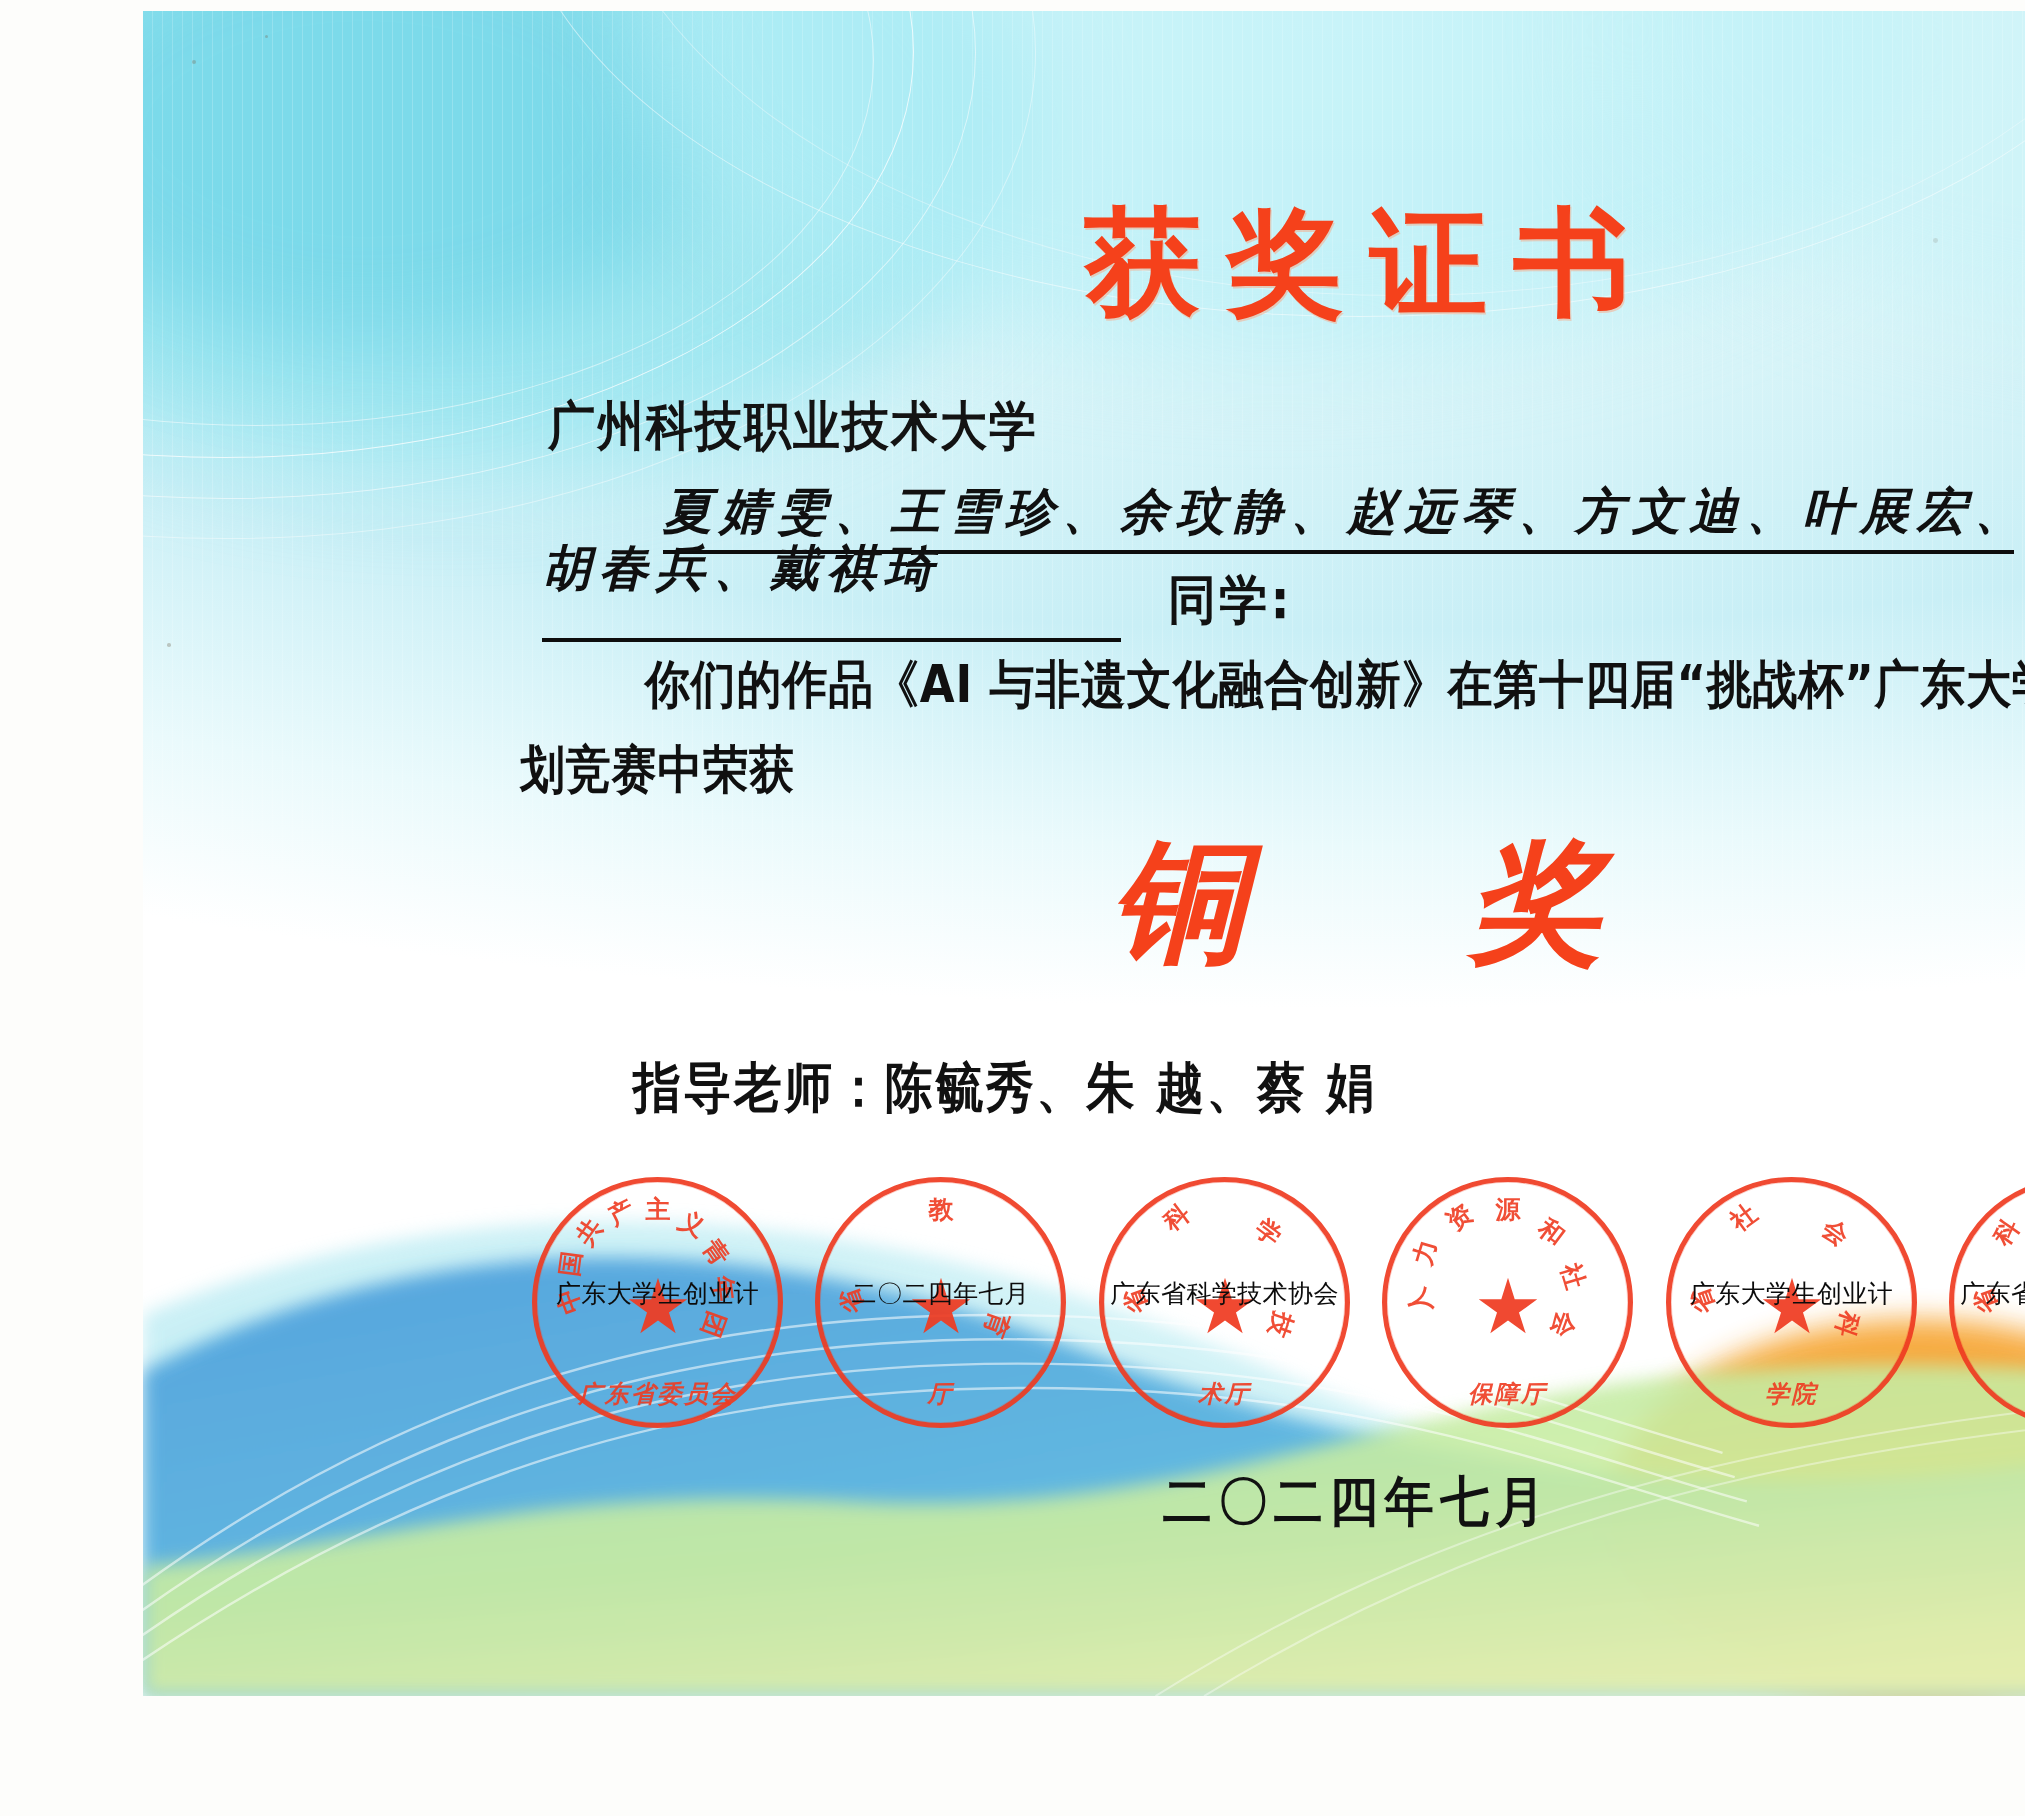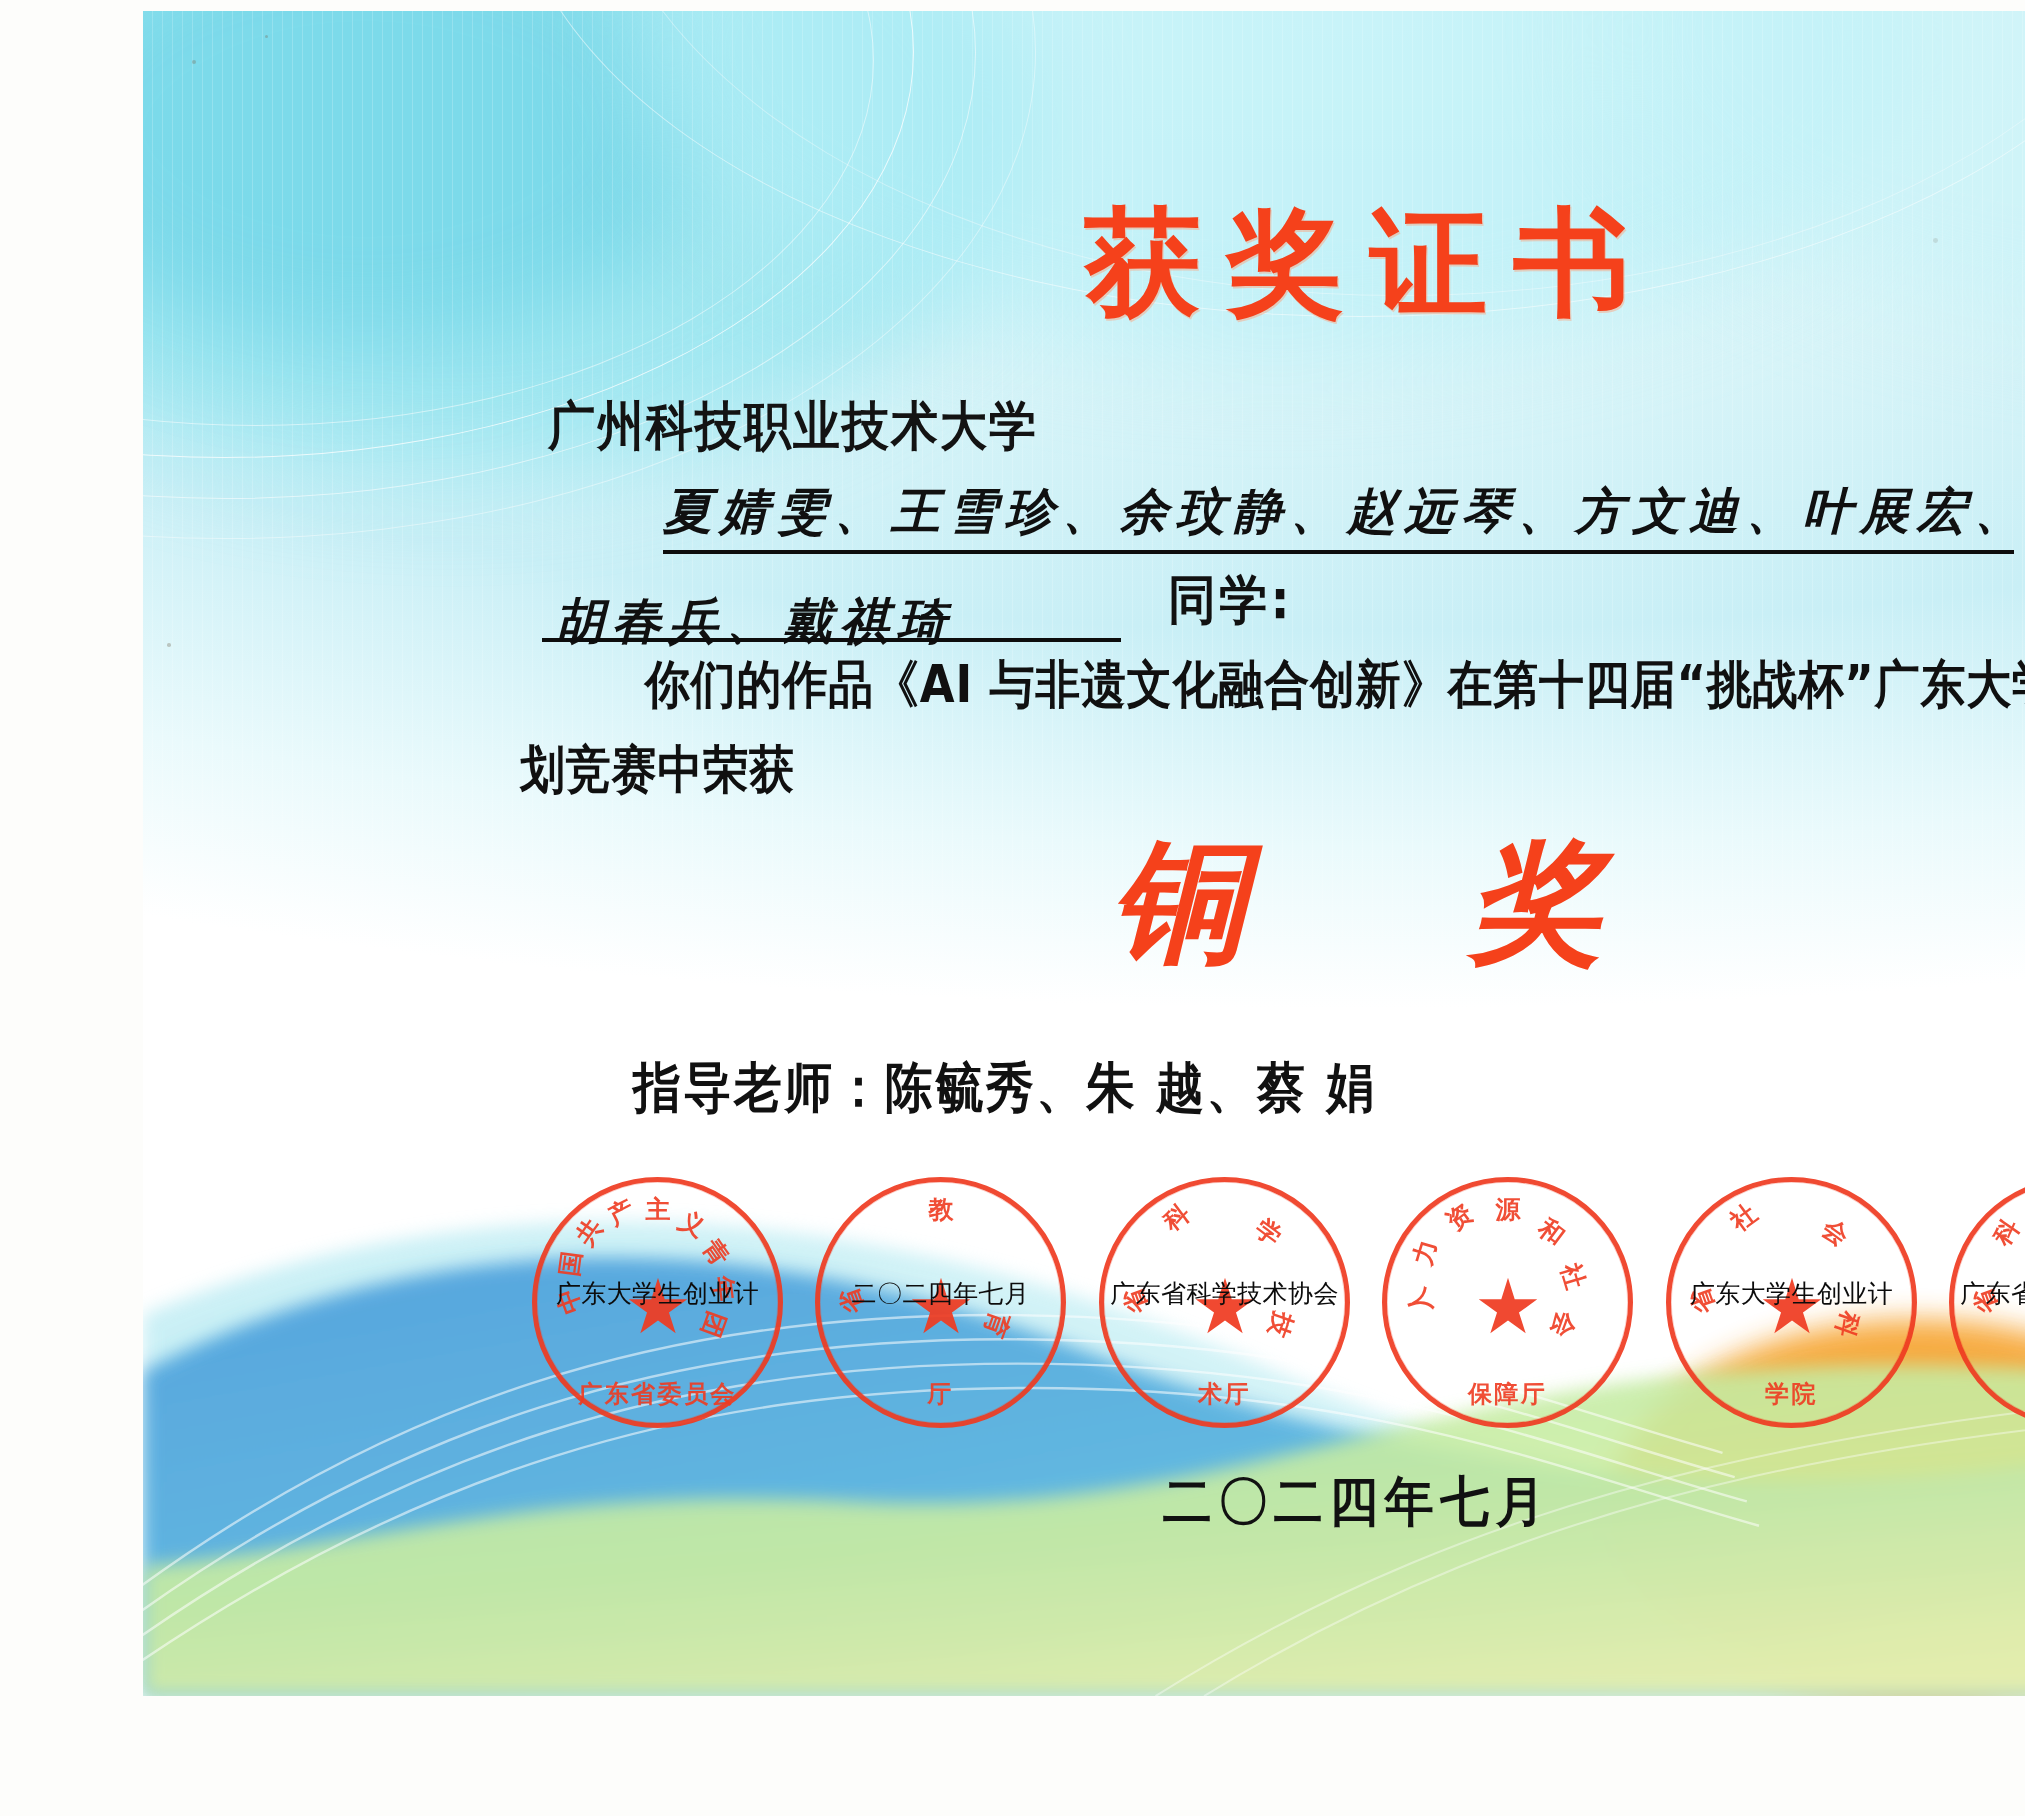--- a/index.html
+++ b/index.html
@@ -75,21 +75,21 @@
 
   .names-line{
     position:absolute;
     font-family:"DejaVu Serif","Liberation Serif",serif;
     font-style:italic;font-weight:700;
     font-size:49px;color:#101010;
     letter-spacing:8px;
     white-space:nowrap;
   }
   .names-1{left:520px;top:468px;}
-  .names-2{left:399px;top:578px;margin-left:13px;}
+  .names-2{left:399px;top:525px;}
   .names-underline{
     position:absolute;height:3.6px;background:#0d0d0d;
   }
   .nu1{left:520px;top:539px;width:1351px;}
   .nu2{left:399px;top:627px;width:579px;}
 
   .tongxue{
     position:absolute;left:1025px;top:554px;
     font-family:"DejaVu Sans","Liberation Sans",sans-serif;
     font-size:48px;font-weight:700;color:#111;letter-spacing:3.2px;
@@ -152,20 +152,21 @@
     font-weight:700;font-size:25px;color:#ef3b21;
     opacity:.9;
     transform-origin:0 0;
   }
   .seal .bottom-text{
     position:absolute;left:0;bottom:18.6px;width:100%;
     text-align:center;
     font-family:"DejaVu Serif","Liberation Serif",serif;
     font-weight:700;font-size:24px;color:#ef3b21;opacity:.9;
     letter-spacing:2.4px;
+    font-style:italic;
   }
   .seal .label{
     position:absolute;left:-24px;right:-24px;top:103px;
     text-align:center;
     font-family:"DejaVu Sans","Liberation Sans",sans-serif;
     font-size:25px;font-weight:400;color:#0c0c0c;
     line-height:1.12;
     letter-spacing:0.4px;
     white-space:pre-line;
   }

